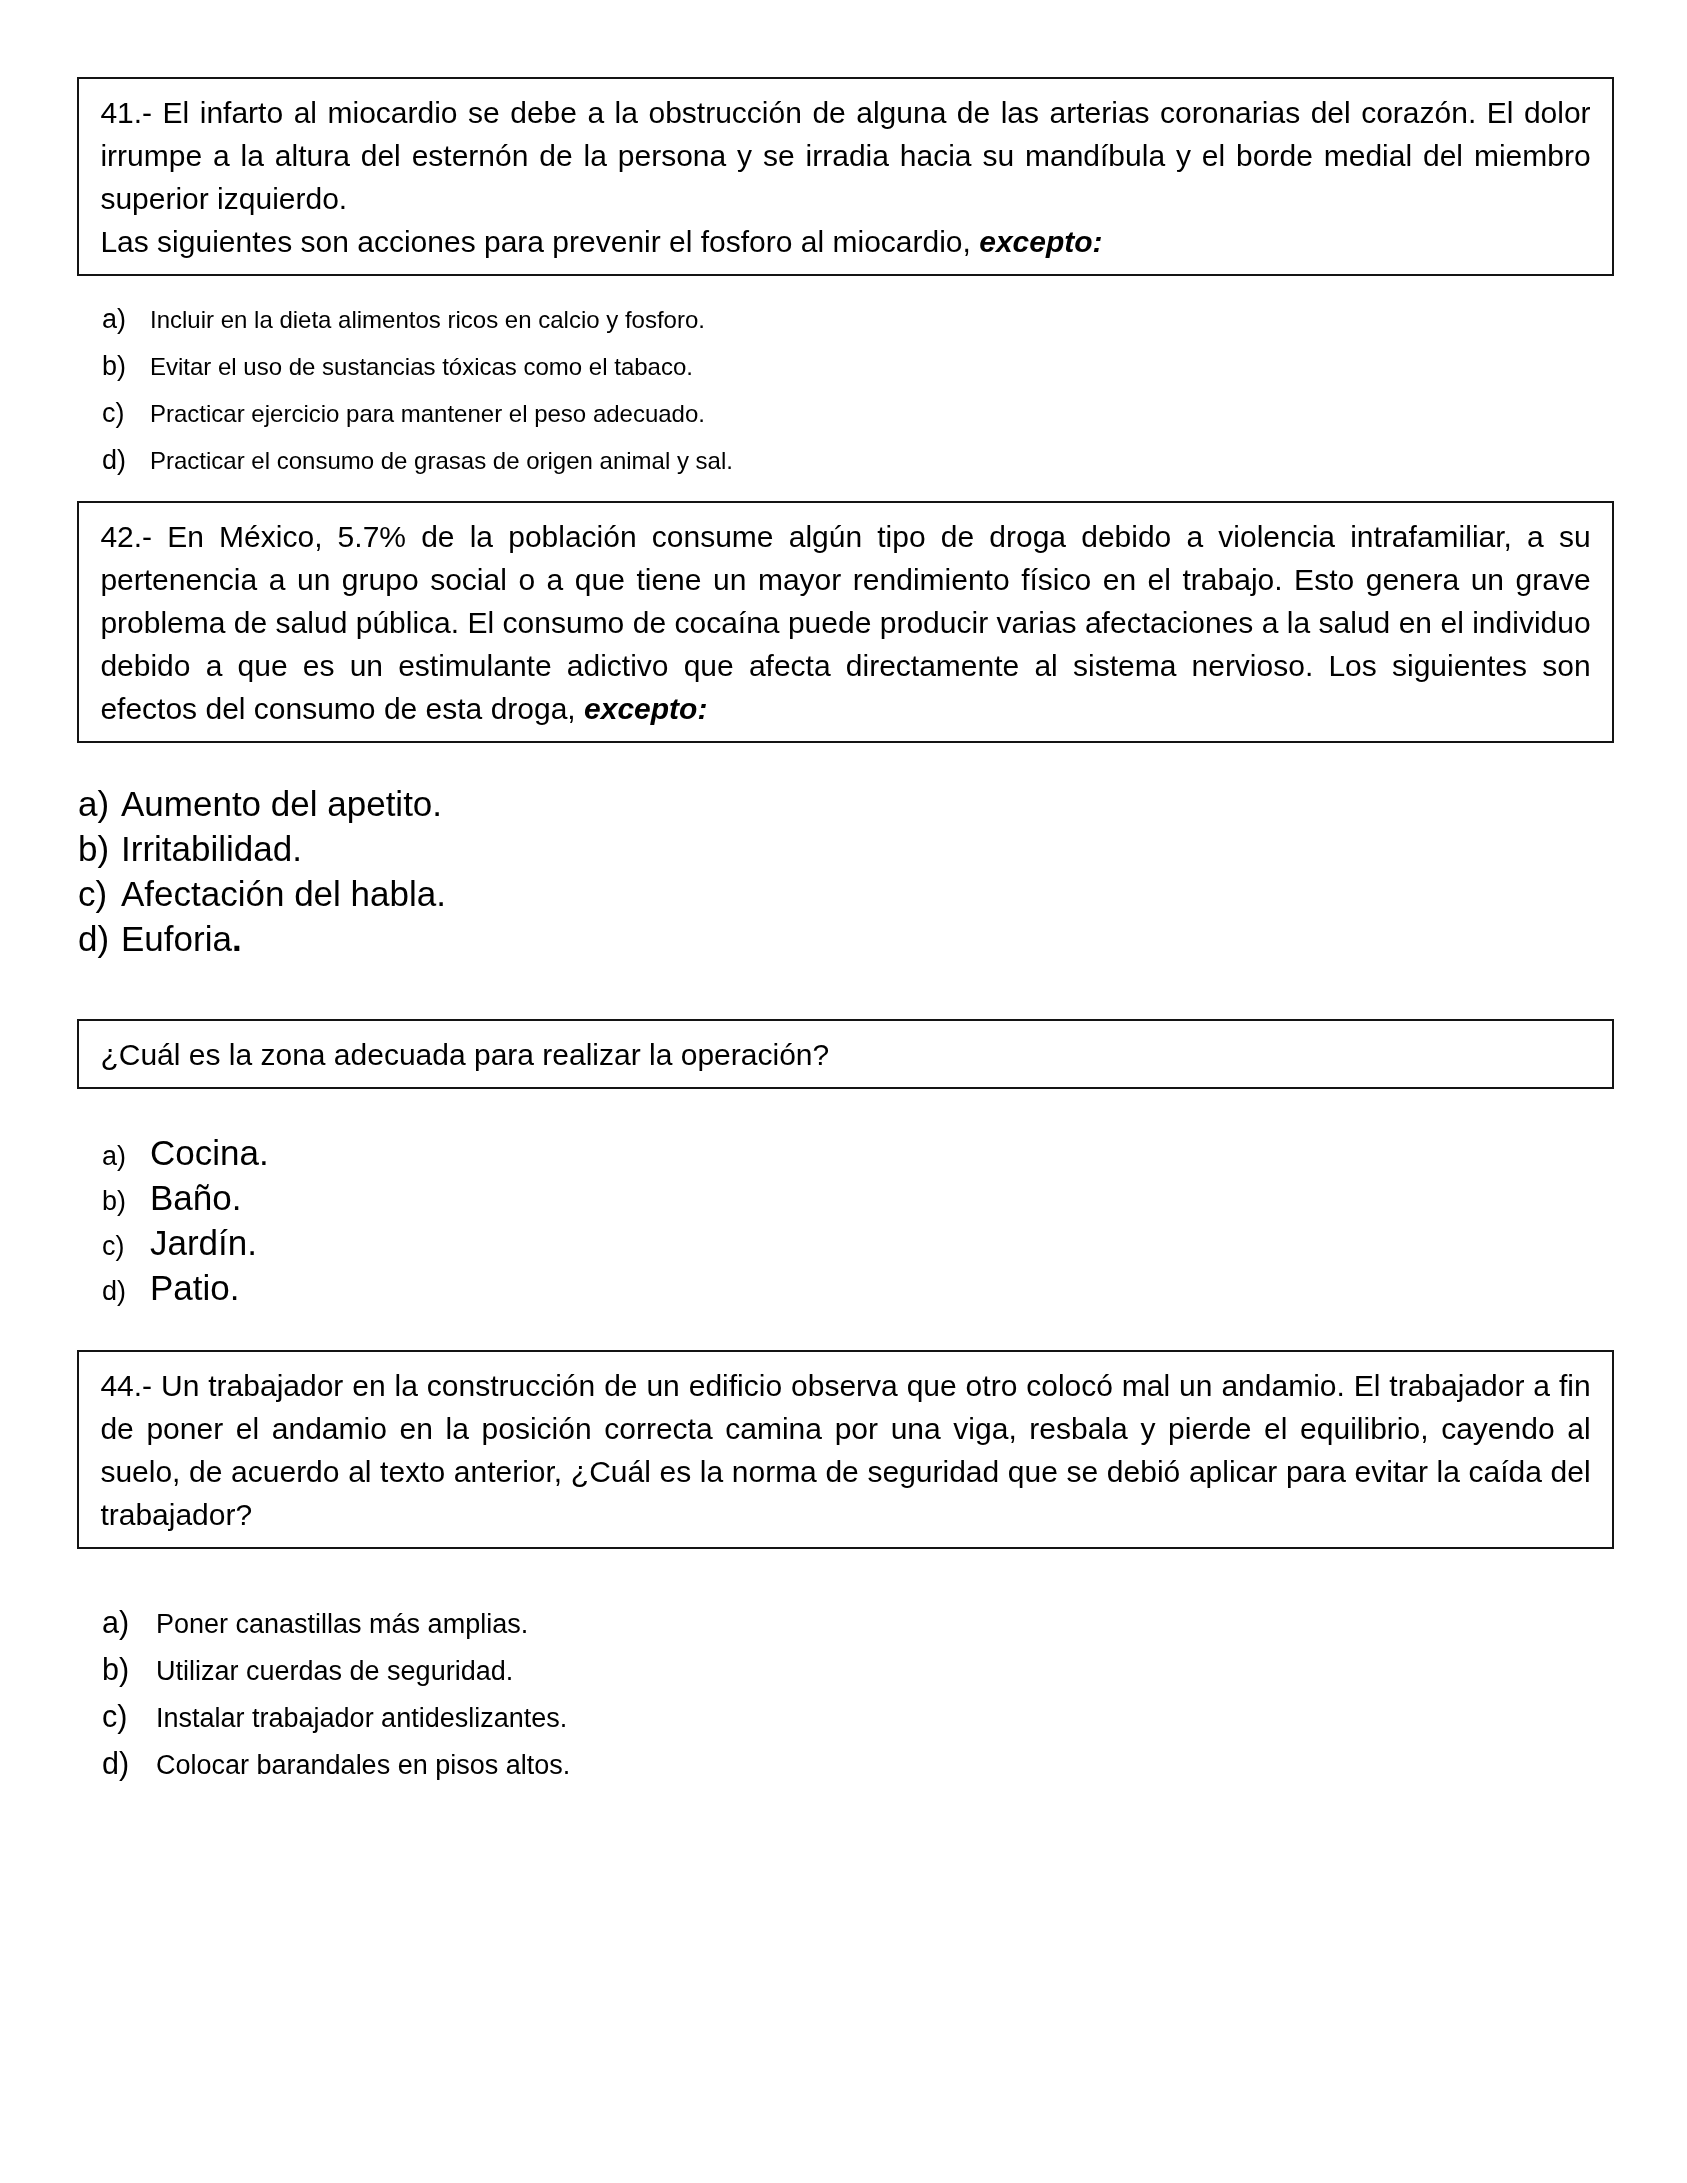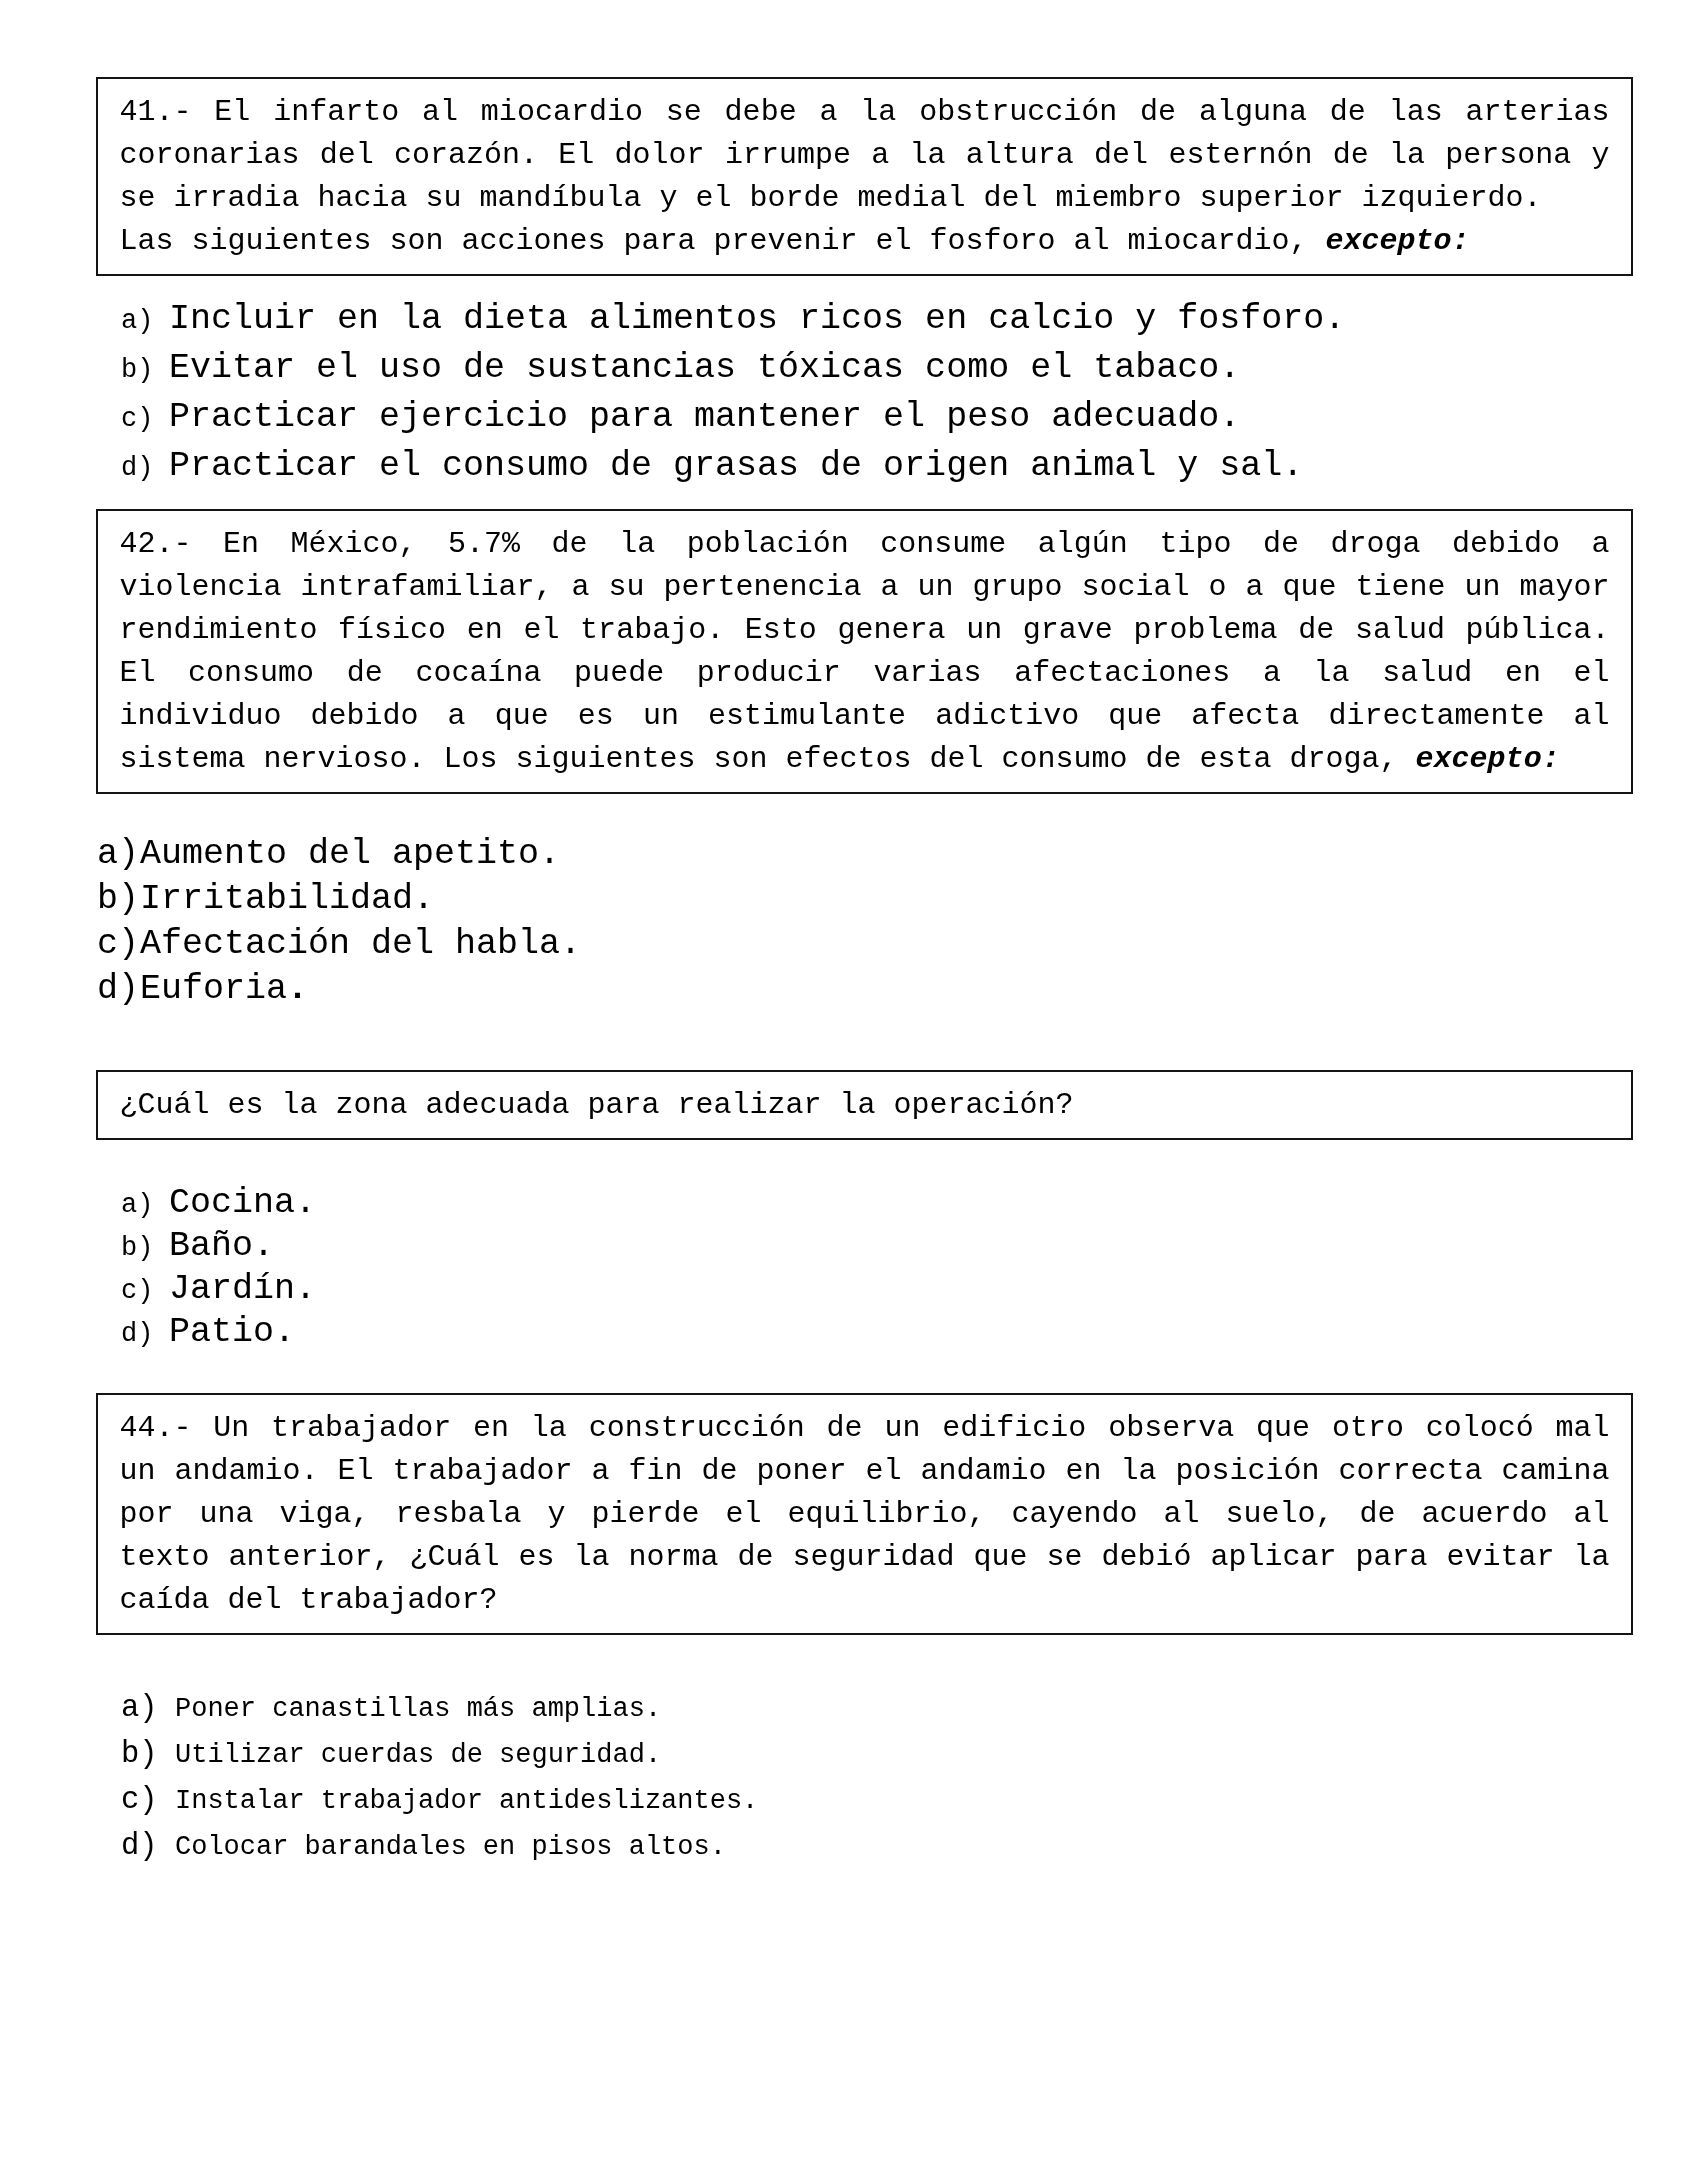--- a/index.html
+++ b/index.html
@@ -6,23 +6,22 @@
     margin: 0;
     padding: 0;
     background: #ffffff;
   }
   .page {
     position: relative;
     width: 1636px;
     height: 2183px;
     background: #ffffff;
     color: #000000;
-    font-family: Liberation Mono, monospace;
+    font-family: Liberation Sans, sans-serif;
     overflow: hidden;
-    padding-left: 19px;
   }
   
   .qbox {
     box-sizing: border-box;
     margin-left: 77px;
     width: 1537px;
     border: 2.5px solid #141414;
     padding: 11.5px 21.4px;
     font-size: 30px;
     line-height: 43px;
@@ -49,21 +48,21 @@
   .opt-body  { flex: 1 1 auto; }
   .bold { font-weight: bold; }
 
   
   .opts-41 {
     margin-top: 20px;
     margin-left: 102px;
   }
   .opts-41 .opt { line-height: 47px; }
   .opts-41 .opt-label { width: 48px; font-size: 27px; }
-  .opts-41 .opt-body  { font-size: 35px; }
+  .opts-41 .opt-body  { font-size: 24px; }
 
   
   .opts-42 {
     margin-top: 38px;
     margin-left: 78px;
   }
   .opts-42 .opt { line-height: 45px; }
   .opts-42 .opt-label { width: 43px; font-size: 35px; }
   .opts-42 .opt-body  { font-size: 35px; }
 

